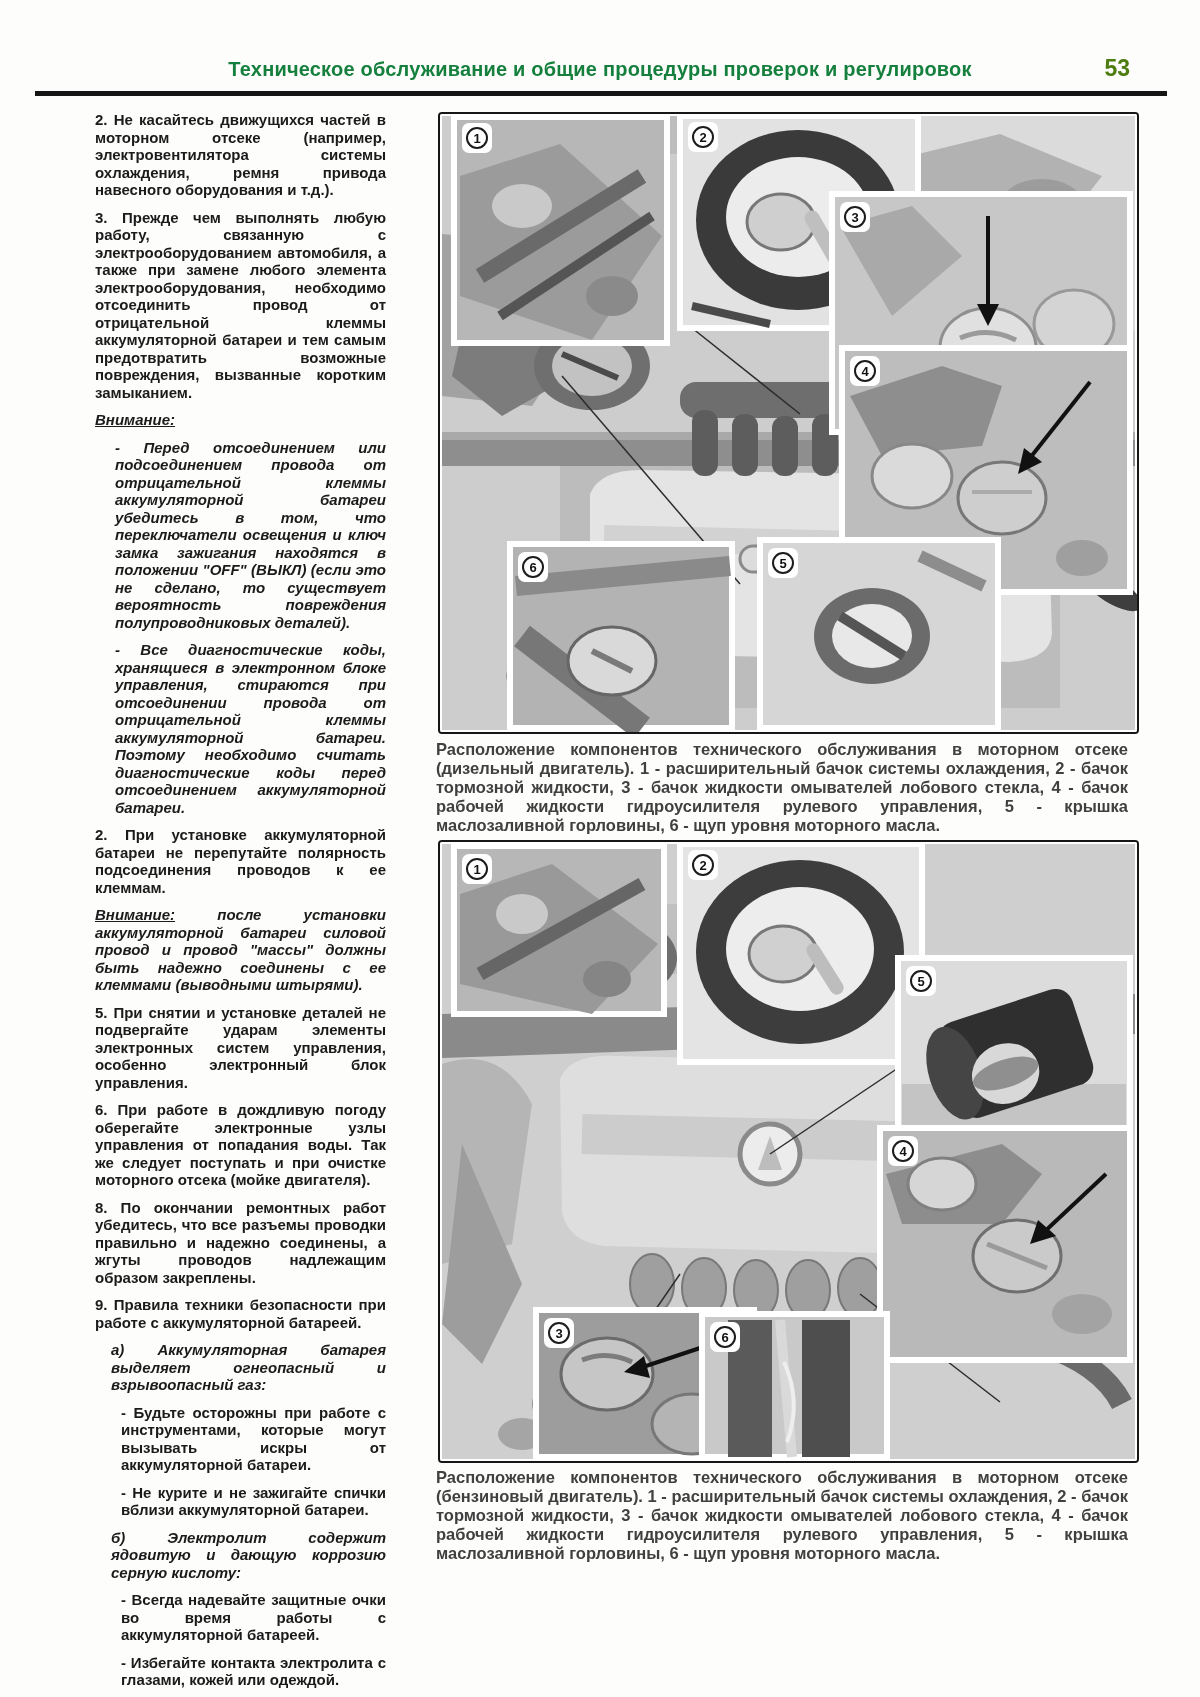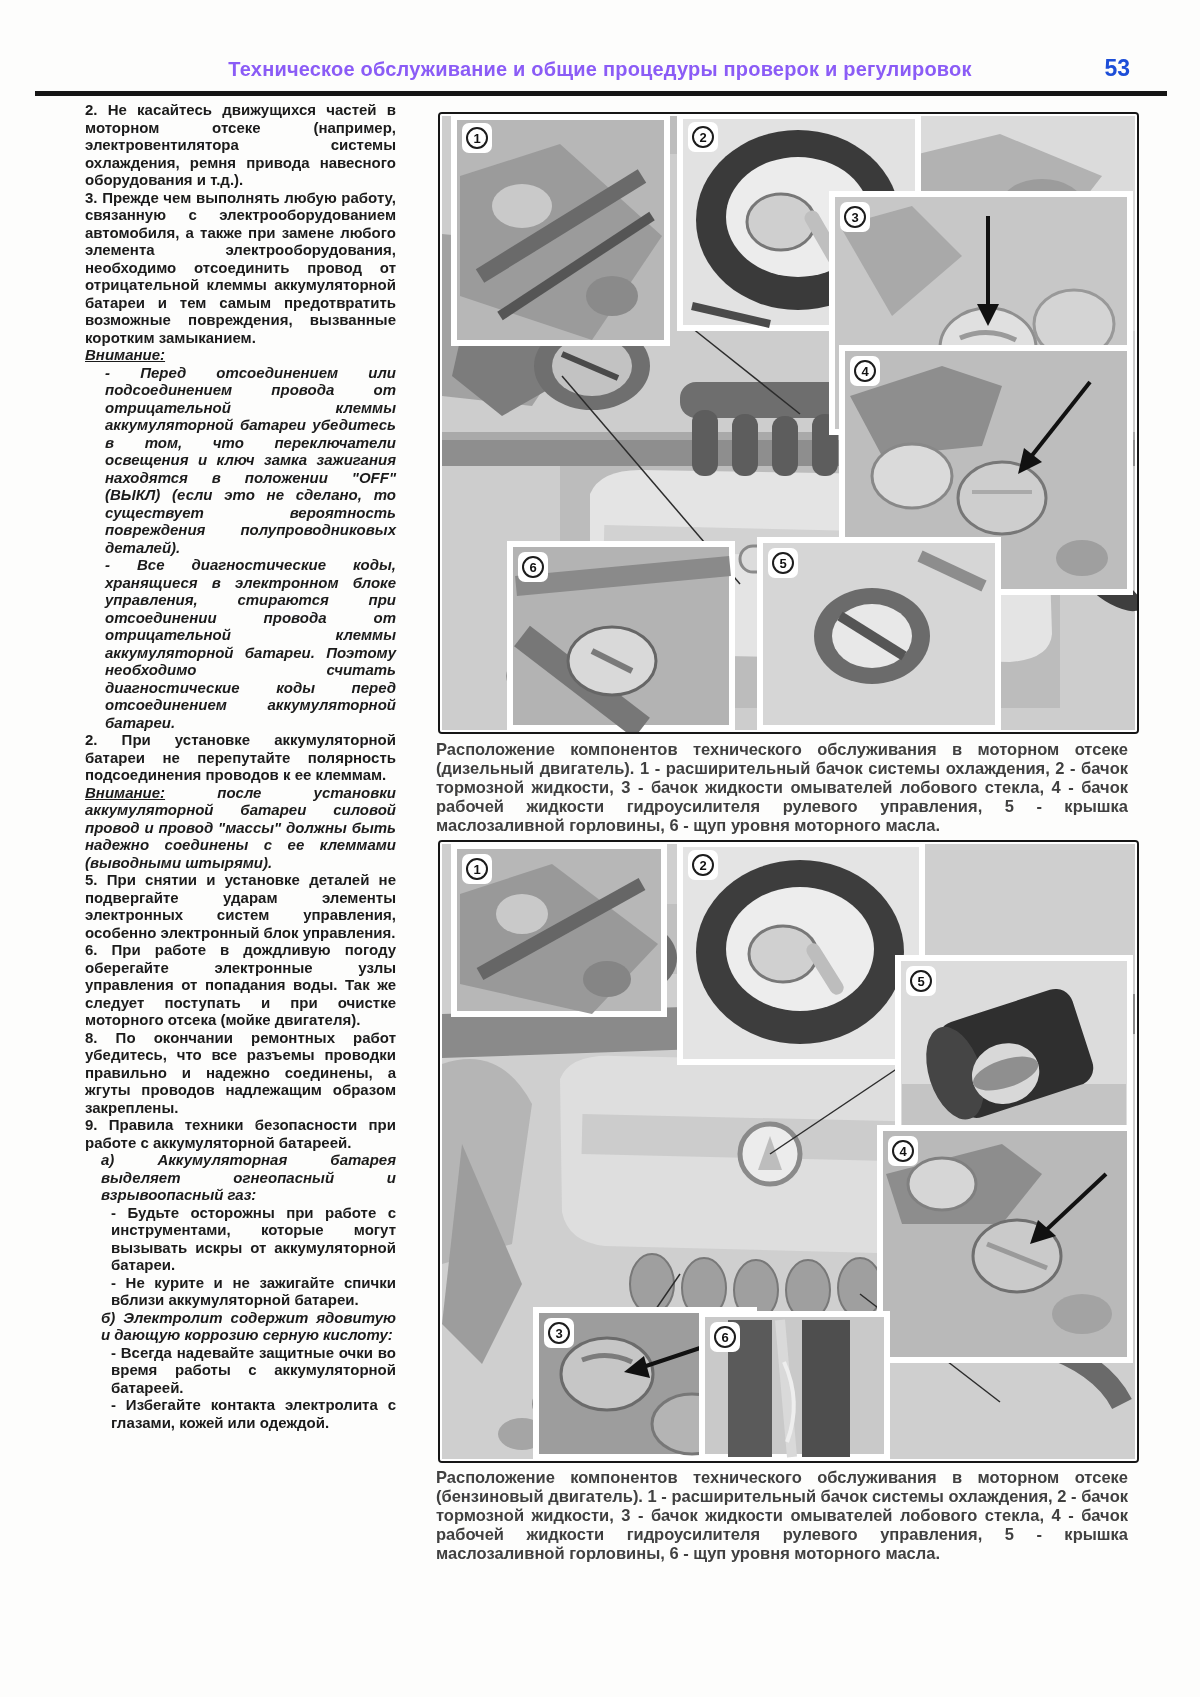--- a/index.html
+++ b/index.html
@@ -6,37 +6,37 @@
   body{
     width:1200px;height:1697px;position:relative;
     background:#fdfdfc;color:#171717;
     font-family:"Liberation Sans","DejaVu Sans",sans-serif;
     overflow:hidden;
   }
   
   .header-title{
     position:absolute;left:120px;top:58px;width:960px;
     font-size:20px;font-weight:bold;text-align:center;letter-spacing:.2px;
-    color:#8b5cf6;
+    color:#15803d;
   }
   .page-number{
     position:absolute;right:70px;top:55px;
-    font-size:23px;font-weight:bold;color:#1d4ed8;
+    font-size:23px;font-weight:bold;color:#4d7c0f;
   }
   .header-rule{
     position:absolute;left:35px;right:33px;top:91px;height:5px;
     background:#151515;
   }
   
   .left-col{
     position:absolute;left:85px;top:101px;width:311px;
     font-size:15px;line-height:17.5px;font-weight:bold;
     text-align:justify;color:#1b1b1b;
   }
-  .para{margin:0;}
+  .para{margin:10px;}
   .para.warning-title{font-style:italic;}
   .para.warning-title .lead{text-decoration:underline;}
   .para.warning-inline{font-style:italic;}
   .para.warning-inline .lead{text-decoration:underline;}
   .para.warning-dash{font-style:italic;padding-left:20px;}
   .para.sub{padding-left:16px;font-style:italic;}
   .para.dash{padding-left:26px;}
   
   .figure{
     position:absolute;left:438px;width:697px;

